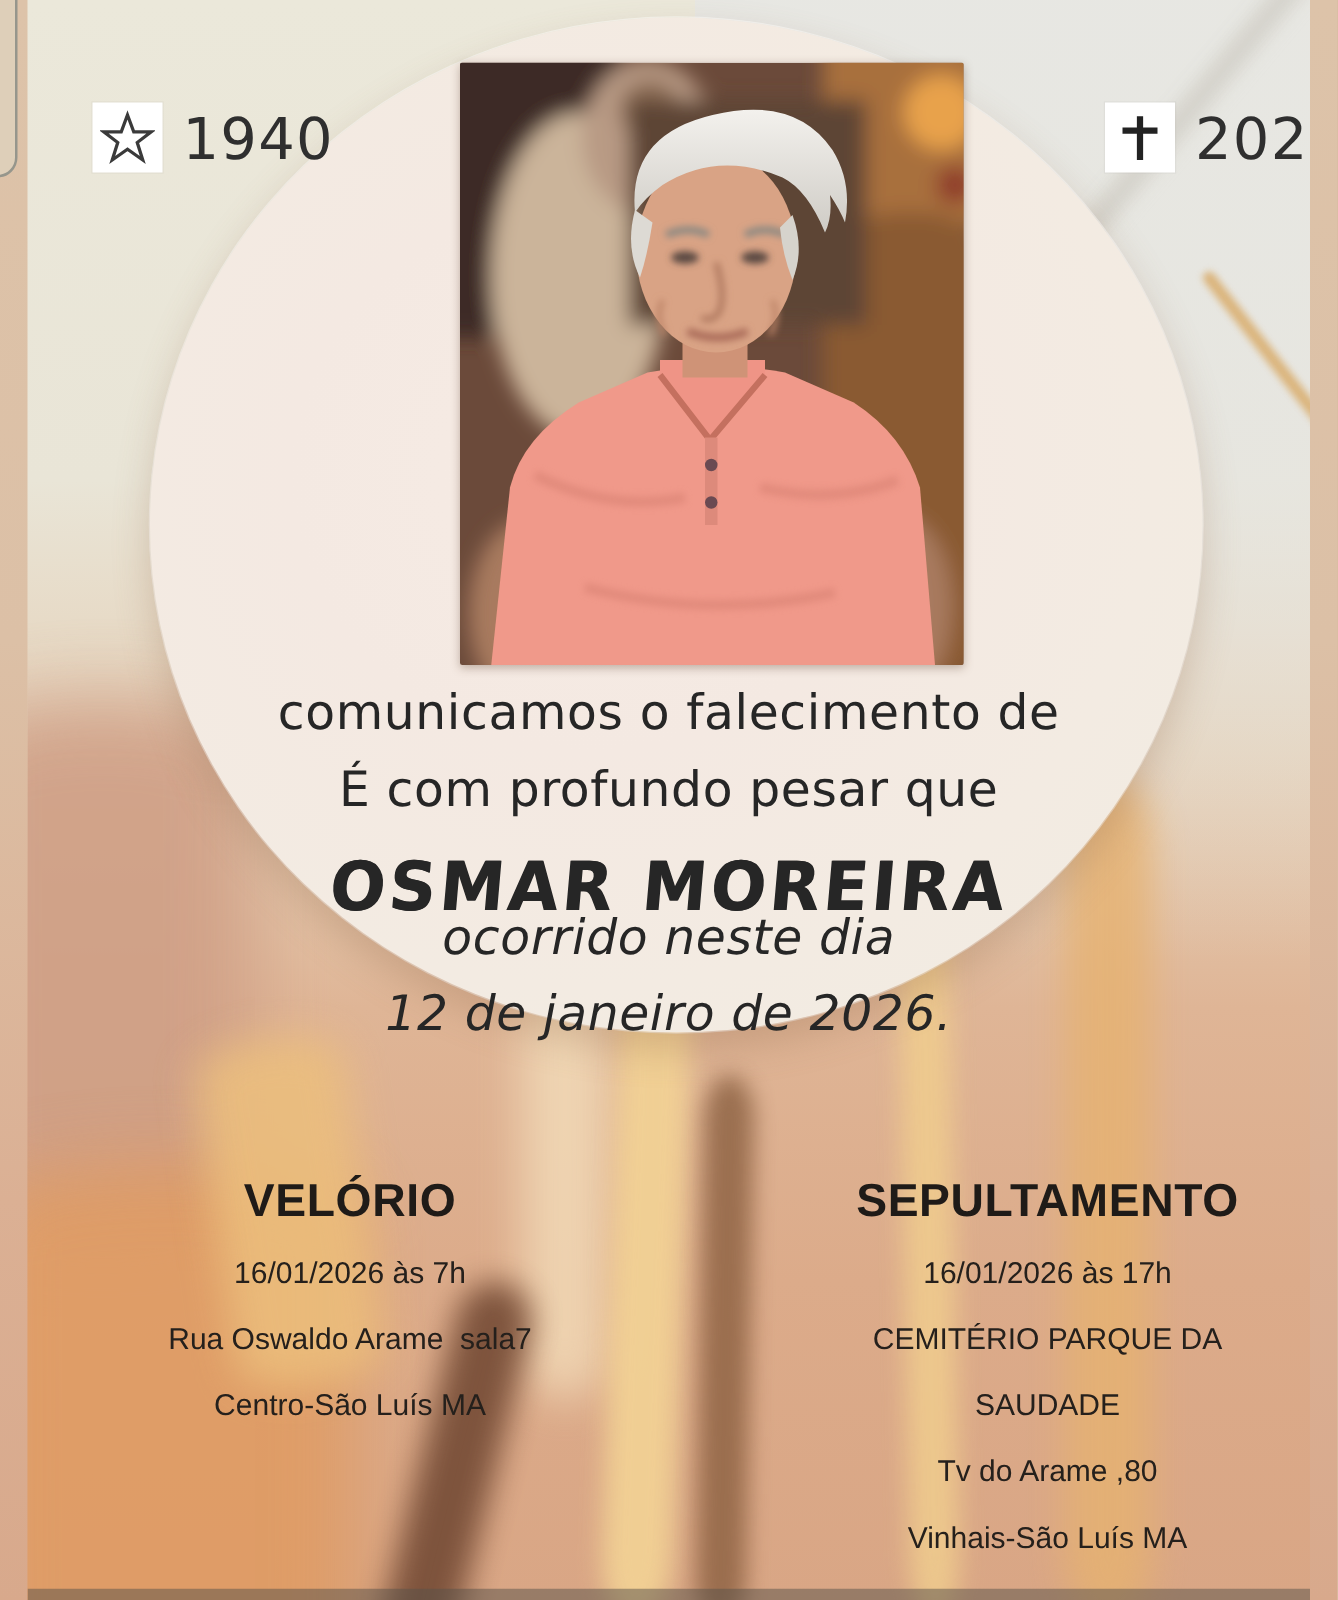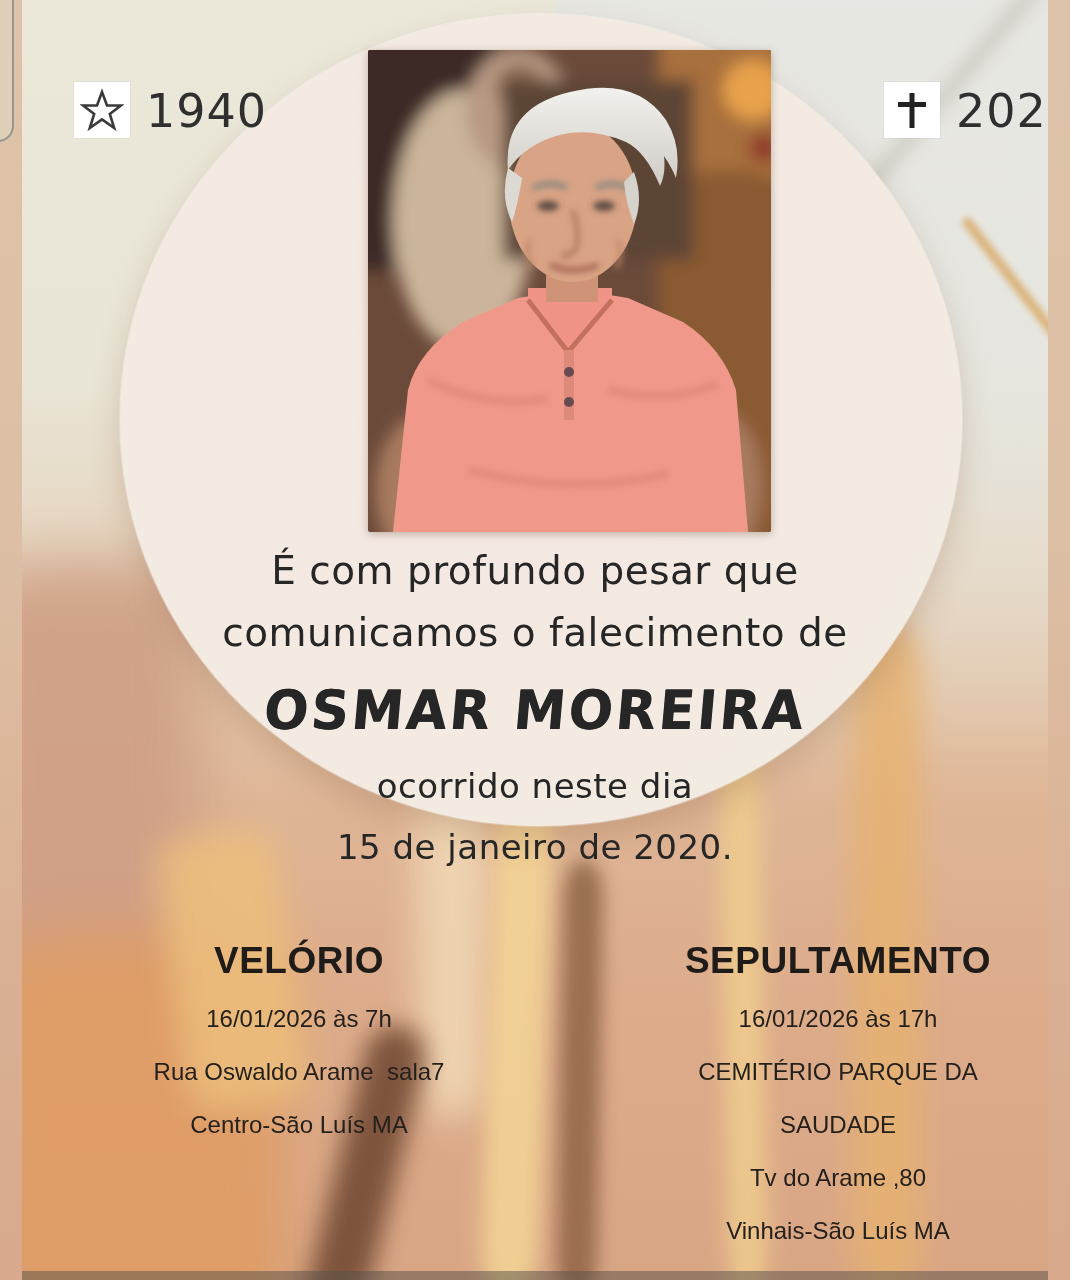--- a/index.html
+++ b/index.html
@@ -40,25 +40,25 @@
     font-size:46px;letter-spacing:1px;}
   .year-left{left:52px;top:82px;}
   .year-right{left:862px;top:82px;}
   .icon-box{width:56px;height:56px;background:#ffffff;display:flex;align-items:center;justify-content:center;
     box-shadow:0 0 0 1px rgba(0,0,0,.03);}
   
   .center-text{position:absolute;left:0;right:0;text-align:center;color:#262626;}
   .intro{top:540px;font-size:39px;line-height:62px;letter-spacing:.5px;}
   .name{top:680px;font-size:52px;font-weight:bold;letter-spacing:3px;
     transform:skewX(-5deg) scaleY(1.04);text-shadow:.6px 0 #262626;}
-  .datetext{top:756px;font-size:34px;line-height:61px;letter-spacing:.5px;}
+  .datetext{top:720px;font-size:39px;line-height:61px;letter-spacing:.5px;font-style:italic;}
   
   .col{position:absolute;top:938px;width:500px;text-align:center;color:#25201c;
     font-family:"Liberation Sans",sans-serif;}
-  .col-left{left:27px;}
+  .col-left{left:8px;}
   .col-right{left:566px;}
   .col-title{font-size:37px;font-weight:bold;letter-spacing:.5px;line-height:46px;margin-bottom:8px;color:#1f1b18;}
   .detail-line{font-size:24px;line-height:53px;white-space:pre;}
   
   .bottom-strip{position:absolute;left:0;right:0;bottom:0;height:9px;background:rgba(88,82,73,.5);}
 </style>
 </head>
 <body>
 
 <div id="canvas">
@@ -148,29 +148,29 @@
       <div class="icon-box">
         <svg width="44" height="44" viewBox="0 0 44 44">
           <rect x="19.5" y="5" width="5" height="35" fill="#222"></rect>
           <rect x="8" y="14" width="28" height="5" fill="#222"></rect>
         </svg>
       </div>
       <span>2026</span>
     </div>
 
     <div class="center-text intro">
+      <div>comunicamos o falecimento de</div>
       <div>É com profundo pesar que</div>
-      <div>comunicamos o falecimento de</div>
     </div>
 
     <div class="center-text name">OSMAR MOREIRA</div>
 
     <div class="center-text datetext">
       <div>ocorrido neste dia</div>
-      <div>15 de janeiro de 2020.</div>
+      <div>12 de janeiro de 2026.</div>
     </div>
 
     <div class="col col-left">
       <div class="col-title">VELÓRIO</div>
       <div class="detail-line">16/01/2026 às 7h</div>
       <div class="detail-line">Rua Oswaldo Arame  sala7</div>
       <div class="detail-line">Centro-São Luís MA</div>
     </div>
 
     <div class="col col-right">

